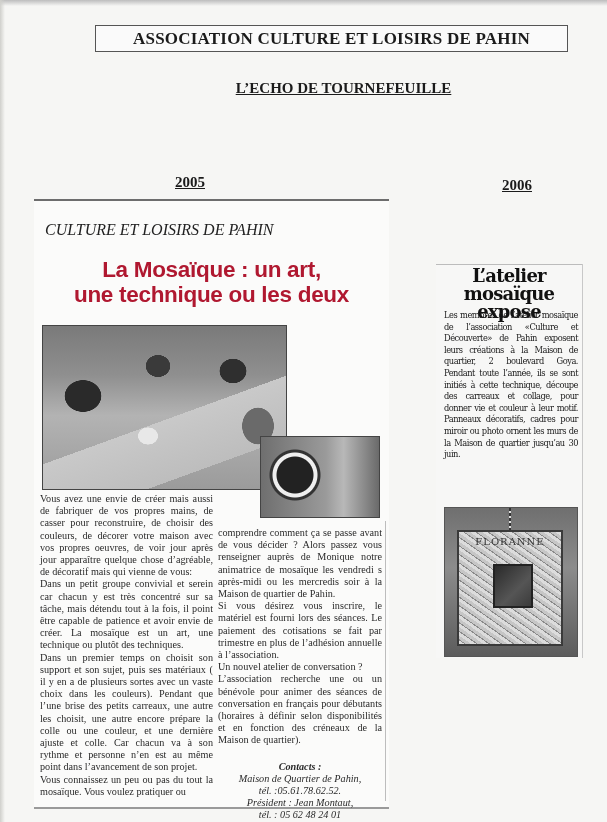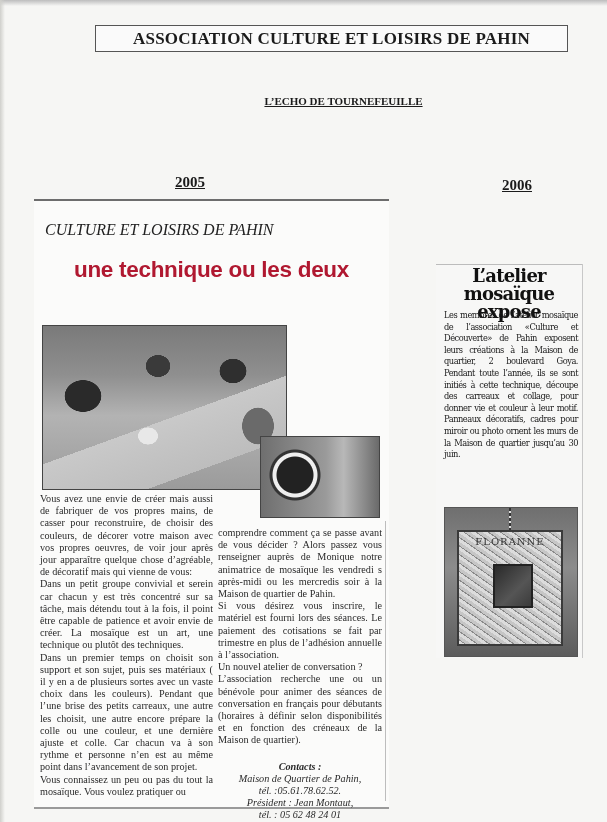--- a/index.html
+++ b/index.html
@@ -14,22 +14,22 @@
     .shade-left { position:absolute; left:0; top:0; width:5px; height:822px;
       background: linear-gradient(90deg, #d0d0cc, rgba(246,246,244,0)); }
 
     .header-box {
       position:absolute; left:95px; top:25px; width:471px; height:25px;
       border:1px solid #555; background:#fafafa;
       font-weight:bold; font-size:17px; text-align:center; line-height:25px;
       letter-spacing:0.2px;
     }
     .subtitle {
-      position:absolute; left:0; width:607px; top:95px; text-align:center;
-      font-weight:bold; font-size:11px; text-decoration:underline;
+      position:absolute; left:0; width:607px; top:80px; text-align:center;
+      font-weight:bold; font-size:15px; text-decoration:underline;
       padding-left:80px; box-sizing:border-box;
     }
     .year { position:absolute; font-weight:bold; font-size:15px; text-decoration:underline; }
     .year-2005 { left:175px; top:174px; }
     .year-2006 { left:478px; top:177px;margin-left:24px; }
 
     
     .clip-2005 {
       position:absolute; left:34px; top:199px; width:355px; height:606px;
       background:#fbfbfa;
@@ -127,20 +127,21 @@
 <div class="shade-left"></div>
 
 <div class="header-box">ASSOCIATION CULTURE ET LOISIRS DE PAHIN</div>
 <div class="subtitle">L’ECHO DE TOURNEFEUILLE</div>
 <div class="year year-2005">2005</div>
 <div class="year year-2006">2006</div>
 
 <div class="clip-2005">
   <div class="rubric">CULTURE ET LOISIRS DE PAHIN</div>
   <div class="headline">
+    <div>La Mosaïque : un art,</div>
     <div>une technique ou les deux</div>
   </div>
   <div class="photo-main"></div>
   <div class="photo-inset"></div>
 
   <div class="col col-left">
     <p>Vous avez une envie de créer mais aussi de fabriquer de vos propres mains, de casser pour reconstruire, de choisir des couleurs, de décorer votre maison avec vos propres oeuvres, de voir jour après jour apparaître quelque chose d’agréable, de décoratif mais qui vienne de vous:</p>
     <p>Dans un petit groupe convivial et serein car chacun y est très concentré sur sa tâche, mais détendu tout à la fois, il point être capable de patience et avoir envie de créer. La mosaïque est un art, une technique ou plutôt des techniques.</p>
     <p>Dans un premier temps on choisit son support et son sujet, puis ses matériaux ( il y en a de plusieurs sortes avec un vaste choix dans les couleurs). Pendant que l’une brise des petits carreaux, une autre les choisit, une autre encore prépare la colle ou une couleur, et une dernière ajuste et colle. Car chacun va à son rythme et personne n’en est au même point dans l’avancement de son projet.</p>
     <p>Vous connaissez un peu ou pas du tout la mosaïque. Vous voulez pratiquer ou</p>

